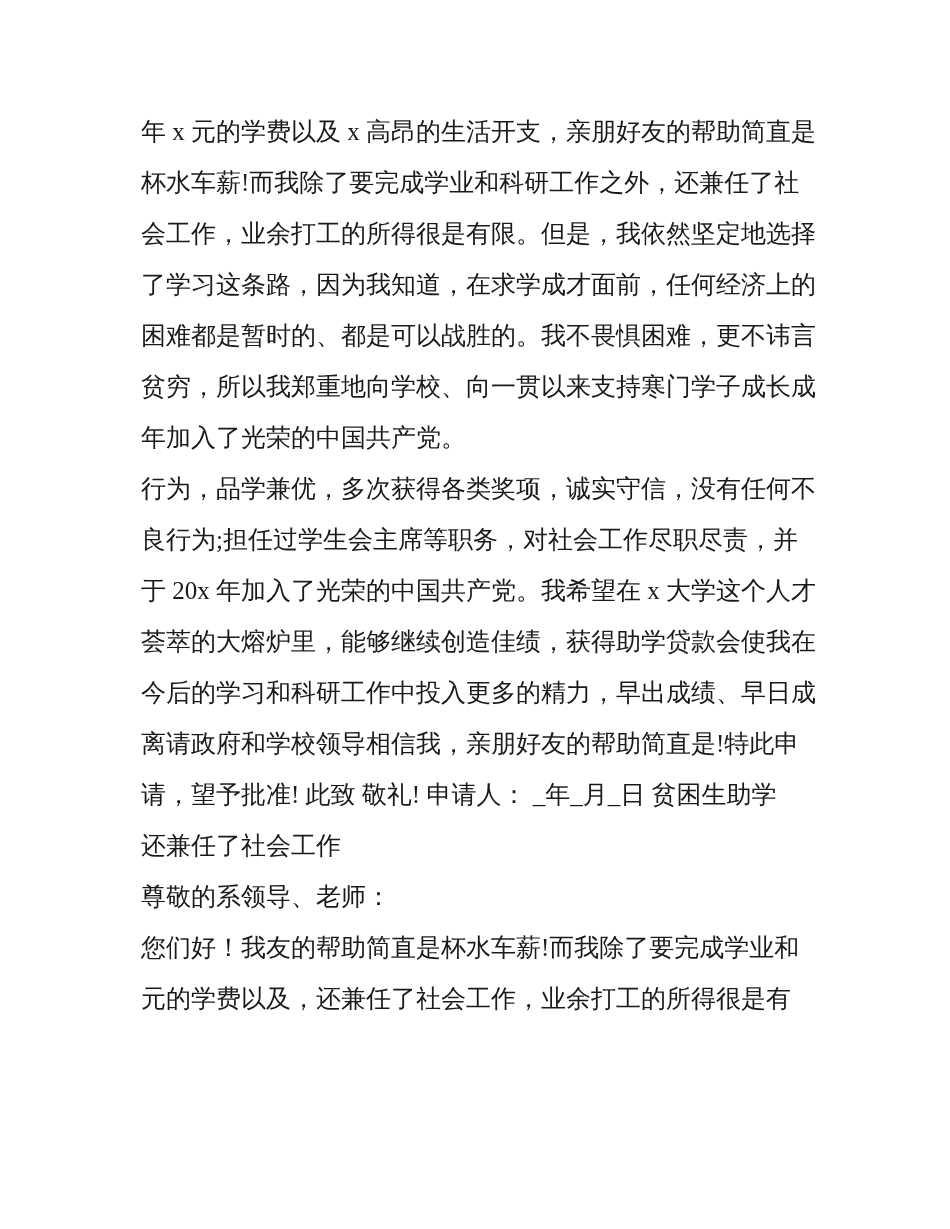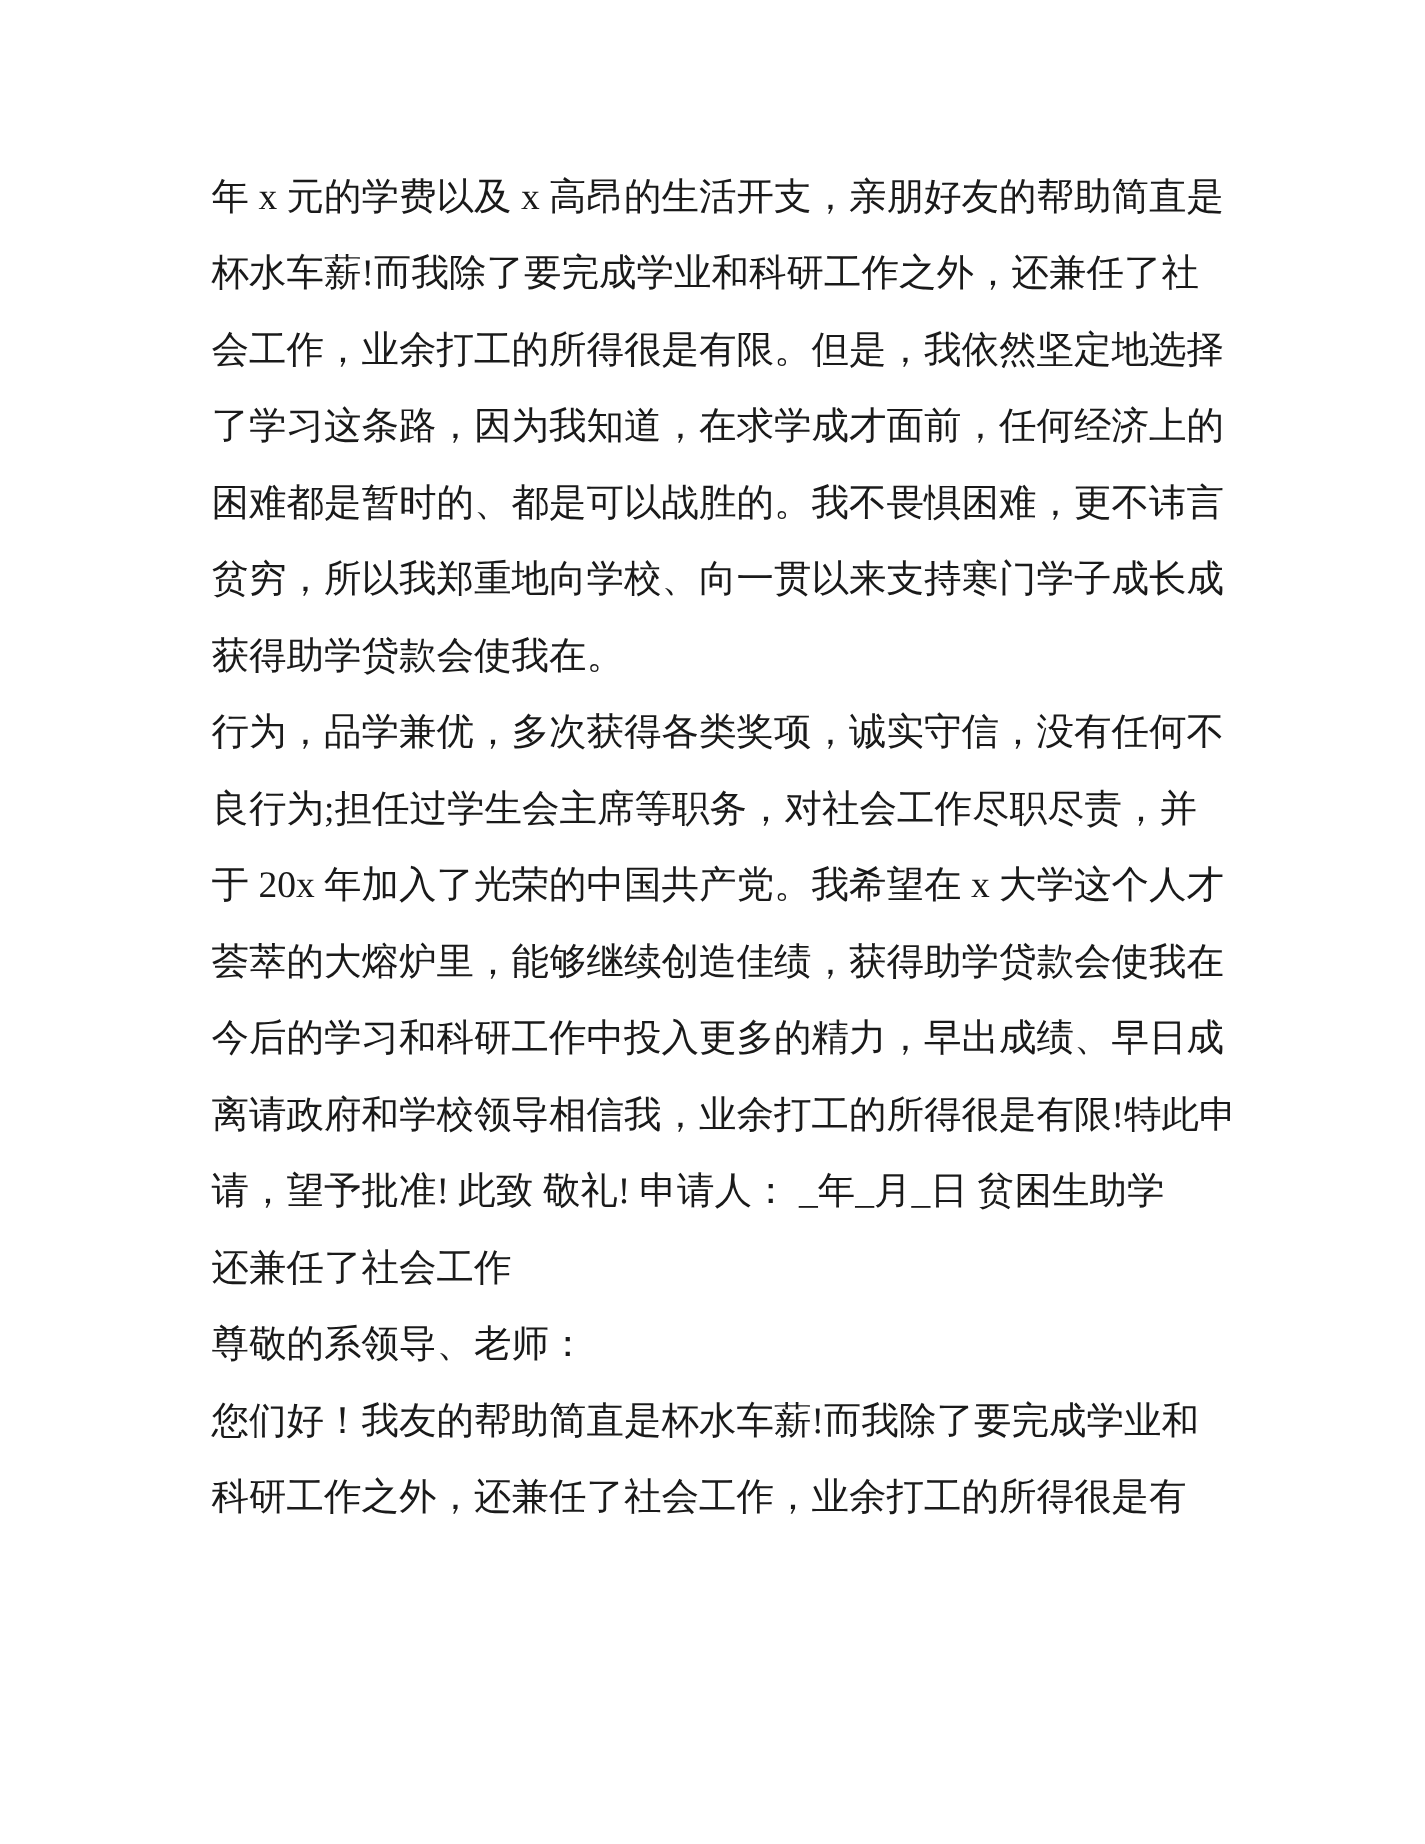--- a/index.html
+++ b/index.html
@@ -32,25 +32,25 @@
 </head>
 <body>
 
 <div class="page">
   <span class="line">年 x 元的学费以及 x 高昂的生活开支，亲朋好友的帮助简直是</span>
   <span class="line">杯水车薪!而我除了要完成学业和科研工作之外，还兼任了社</span>
   <span class="line">会工作，业余打工的所得很是有限。但是，我依然坚定地选择</span>
   <span class="line">了学习这条路，因为我知道，在求学成才面前，任何经济上的</span>
   <span class="line">困难都是暂时的、都是可以战胜的。我不畏惧困难，更不讳言</span>
   <span class="line">贫穷，所以我郑重地向学校、向一贯以来支持寒门学子成长成</span>
-  <span class="line">获得助学贷款会使我在。</span>
+  <span class="line">年加入了光荣的中国共产党。</span>
   <span class="line">行为，品学兼优，多次获得各类奖项，诚实守信，没有任何不</span>
   <span class="line">良行为;担任过学生会主席等职务，对社会工作尽职尽责，并</span>
   <span class="line">于 20x 年加入了光荣的中国共产党。我希望在 x 大学这个人才</span>
   <span class="line">荟萃的大熔炉里，能够继续创造佳绩，获得助学贷款会使我在</span>
   <span class="line">今后的学习和科研工作中投入更多的精力，早出成绩、早日成</span>
-  <span class="line">离请政府和学校领导相信我，业余打工的所得很是有限!特此申</span>
+  <span class="line">离请政府和学校领导相信我，亲朋好友的帮助简直是!特此申</span>
   <span class="line">请，望予批准! 此致 敬礼! 申请人： _年_月_日 贫困生助学</span>
   <span class="line">还兼任了社会工作</span>
   <span class="line">尊敬的系领导、老师：</span>
   <span class="line">您们好！我友的帮助简直是杯水车薪!而我除了要完成学业和</span>
-  <span class="line">科研工作之外，还兼任了社会工作，业余打工的所得很是有</span>
+  <span class="line">元的学费以及，还兼任了社会工作，业余打工的所得很是有</span>
 </div>
 
 </body></html>

